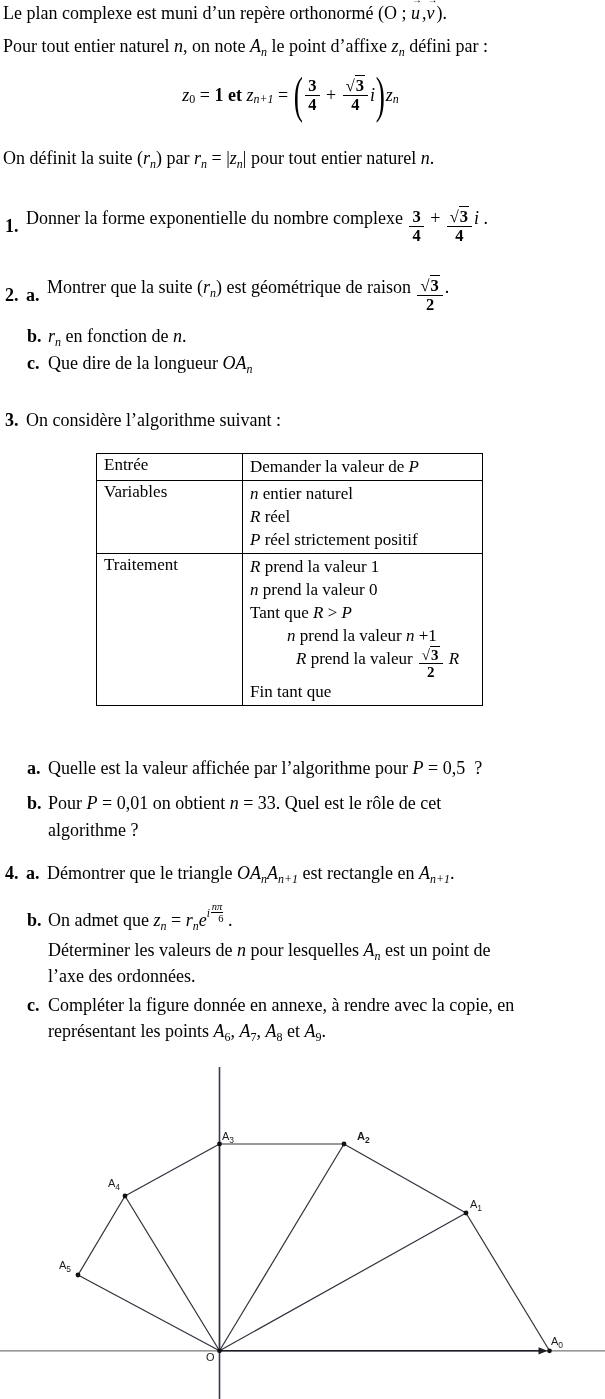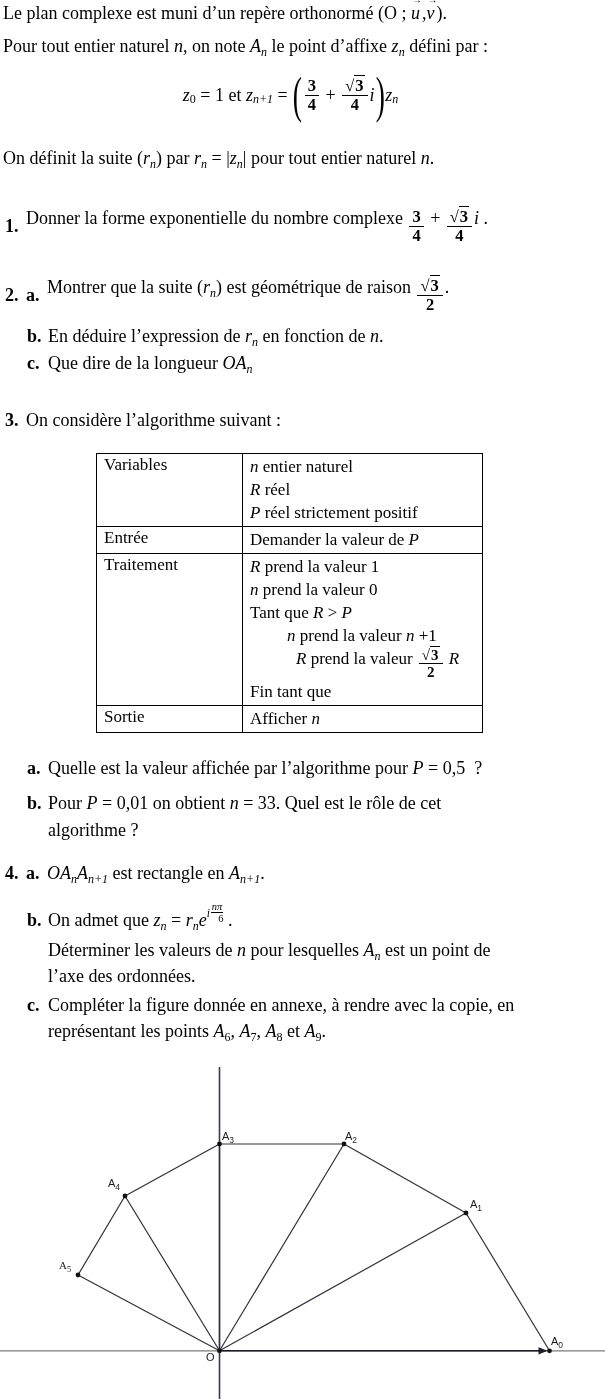--- a/index.html
+++ b/index.html
@@ -2,21 +2,21 @@
 <html><head>
 <meta charset="utf-8">
 <style>
   html,body{margin:0;padding:0;background:#ffffff;}
   #page{position:relative;width:605px;height:1399px;background:#fff;overflow:hidden;
         font-family:"Liberation Serif","DejaVu Serif",serif;font-size:18px;color:#000;}
   .line{position:absolute;display:flex;align-items:baseline;white-space:pre;}
   .qnum,.qlet{display:inline-block;width:21px;font-weight:bold;flex:0 0 auto;}
   .sg-n{font-style:normal;}
   .sg-i{font-style:italic;}
-  .sg-b{font-weight:normal;}
+  .sg-b{font-weight:bold;}
   .sg-sub{font-size:12px;position:relative;top:4px;}
   .sg-subi{font-size:12px;font-style:italic;position:relative;top:4px;}
   .frac{display:inline-block;text-align:center;line-height:1.08;font-size:16.5px;font-weight:bold;
         align-self:center;margin:0 2px;}
   .fnum{display:block;border-bottom:1.4px solid #000;padding:0 3px;}
   .fden{display:block;padding:0 3px;}
   .ov{border-top:1.4px solid #000;padding:0 1px;}
   .vec{position:relative;margin-right:2px;}
   .varr{position:absolute;left:1px;top:-9px;font-size:10px;font-style:normal;}
   .bigp{align-self:center;font-size:50px;line-height:0.85;display:inline-block;
@@ -56,84 +56,78 @@
   </div>
 
   <div class="line" style="left:5px;top:273px;height:44px;align-items:center;">
     <span class="qnum">2.</span>
     <span class="qlet">a.</span>
     <span class="line" style="position:static;"><span class="sg-n">Montrer que la suite </span><span class="sg-n">(</span><span class="sg-i">r</span><span class="sg-subi">n</span><span class="sg-n">)</span><span class="sg-n"> est géométrique de raison </span><span class="frac"><span class="fnum"><span>√</span><span class="ov">3</span></span><span class="fden">2</span></span><span class="sg-n">.</span></span>
   </div>
 
   <div class="line" style="left:27px;top:326px;">
     <span class="qlet">b.</span>
-    <span class="line" style="position:static;"><span class="sg-n">En déduire l’expression de </span><span class="sg-i">r</span><span class="sg-subi">n</span><span class="sg-n"> en fonction de </span><span class="sg-i">n</span><span class="sg-n">.</span></span>
+    <span class="line" style="position:static;"><span class="sg-i">r</span><span class="sg-subi">n</span><span class="sg-n"> en fonction de </span><span class="sg-i">n</span><span class="sg-n">.</span></span>
   </div>
 
   <div class="line" style="left:27px;top:353px;">
     <span class="qlet">c.</span>
     <span class="line" style="position:static;"><span class="sg-n">Que dire de la longueur </span><span class="sg-i">OA</span><span class="sg-subi">n</span></span>
   </div>
 
   <div class="line" style="left:5px;top:410px;">
     <span class="qnum">3.</span>
     <span class="line" style="position:static;"><span class="sg-n">On considère l’algorithme suivant :</span></span>
   </div>
 
   <table class="atable">
       <tbody>
         <tr>
+          <td class="hcell">Entrée</td>
+          <td>
+            <div class="tline"><span class="sg-n">Demander la valeur de </span><span class="sg-i">P</span></div>
+          </td>
+        </tr>
+        <tr>
           <td class="hcell">Variables</td>
           <td>
             <div class="tline"><span class="sg-i">n</span><span class="sg-n"> entier naturel</span></div>
             <div class="tline"><span class="sg-i">R</span><span class="sg-n"> réel</span></div>
             <div class="tline"><span class="sg-i">P</span><span class="sg-n"> réel strictement positif</span></div>
-          </td>
-        </tr>
-        <tr>
-          <td class="hcell">Entrée</td>
-          <td>
-            <div class="tline"><span class="sg-n">Demander la valeur de </span><span class="sg-i">P</span></div>
           </td>
         </tr>
         <tr>
           <td class="hcell">Traitement</td>
           <td>
             <div class="tline"><span class="sg-i">R</span><span class="sg-n"> prend la valeur 1</span></div>
             <div class="tline"><span class="sg-i">n</span><span class="sg-n"> prend la valeur 0</span></div>
             <div class="tline"><span class="sg-n">Tant que </span><span class="sg-i">R</span><span class="sg-n"> &gt; </span><span class="sg-i">P</span></div>
             <div class="tline ind1"><span class="sg-i">n</span><span class="sg-n"> prend la valeur </span><span class="sg-i">n</span><span class="sg-n"> +1</span></div>
             <div class="tline ind2"><span class="sg-i">R</span><span class="sg-n"> prend la valeur </span><span class="frac"><span class="fnum"><span>√</span><span class="ov">3</span></span><span class="fden">2</span></span><span class="sg-n"> </span><span class="sg-i">R</span></div>
             <div class="tline"><span class="sg-n">Fin tant que</span></div>
-          </td>
-        </tr>
-        <tr>
-          <td class="hcell">Sortie</td>
-          <td>
-            <div class="tline"><span class="sg-n">Afficher </span><span class="sg-i">n</span></div>
           </td>
         </tr>
       </tbody>
     </table>
 
   <div class="line" style="left:27px;top:758px;">
     <span class="qlet">a.</span>
     <span class="line" style="position:static;"><span class="sg-n">Quelle est la valeur affichée par l’algorithme pour </span><span class="sg-i">P</span><span class="sg-n"> = 0,5  ?</span></span>
   </div>
 
   <div class="line" style="left:27px;top:793px;">
     <span class="qlet">b.</span>
     <span class="line" style="position:static;text-align:right;"><span class="sg-n">Pour </span><span class="sg-i">P</span><span class="sg-n"> = 0,01 on obtient </span><span class="sg-i">n</span><span class="sg-n"> = 33. Quel est le rôle de cet</span></span>
   </div>
   <div class="line" style="left:48px;top:820px;"><span class="sg-n">algorithme ?</span></div>
 
   <div class="line" style="left:5px;top:863px;">
     <span class="qnum">4.</span>
     <span class="qlet">a.</span>
-    <span class="line" style="position:static;"><span class="sg-i">OA</span><span class="sg-subi">n</span><span class="sg-i">A</span><span class="sg-subi">n+1</span><span class="sg-n"> est rectangle en </span><span class="sg-i">A</span><span class="sg-subi">n+1</span><span class="sg-n">.</span></span>
+    <span class="line" style="position:static;"><span class="sg-n">Démontrer que le triangle </span><span class="sg-i">OA</span><span class="sg-subi">n</span><span class="sg-i">A</span><span class="sg-subi">n+1</span><span class="sg-n"> est rectangle en </span><span class="sg-i">A</span><span class="sg-subi">n+1</span><span class="sg-n">.</span></span>
   </div>
 
   <div class="line" style="left:27px;top:910px;">
     <span class="qlet">b.</span>
     <span class="line" style="position:static;"><span class="sg-n">On admet que </span><span class="sg-i">z</span><span class="sg-subi">n</span><span class="sg-n"> = </span><span class="sg-i">r</span><span class="sg-subi">n</span><span class="sg-i">e</span><span class="expfrac"><span class="sg-i">i</span><span class="mfrac"><span class="mnum">nπ</span><span class="mden">6</span></span></span><span class="sg-n"> .</span></span>
   </div>
   <div class="line" style="left:48px;top:940px;"><span class="sg-n">Déterminer les valeurs de </span><span class="sg-i">n</span><span class="sg-n"> pour lesquelles </span><span class="sg-i">A</span><span class="sg-subi">n</span><span class="sg-n"> est un point de</span></div>
   <div class="line" style="left:48px;top:966px;"><span class="sg-n">l’axe des ordonnées.</span></div>
 
   <div class="line" style="left:27px;top:995px;">
@@ -162,19 +156,19 @@
         <circle cx="549.5" cy="283.8" r="2.4" fill="#111111"></circle>
         <circle cx="466" cy="146" r="2.4" fill="#111111"></circle>
         <circle cx="344" cy="77" r="2.4" fill="#111111"></circle>
         <circle cx="219.5" cy="77" r="2.4" fill="#111111"></circle>
         <circle cx="125" cy="129" r="2.4" fill="#111111"></circle>
         <circle cx="78" cy="208" r="2.4" fill="#111111"></circle>
       </svg>
       <span class="ptlabel" style="left: 206px; top: 284px;">O</span>
       <span class="ptlabel" style="left: 551px; top: 268px;">A<span class="psub">0</span></span>
       <span class="ptlabel" style="left: 470px; top: 131px;">A<span class="psub">1</span></span>
-      <span class="ptlabel" style="left: 345px; top: 63px;">A<span class="psub">2</span></span>
+      <span class="ptlabel" style="left: 357px; top: 63px; font-weight: bold;">A<span class="psub">2</span></span>
       <span class="ptlabel" style="left: 222px; top: 63px;">A<span class="psub">3</span></span>
       <span class="ptlabel" style="left: 108px; top: 110px;">A<span class="psub">4</span></span>
-      <span class="ptlabel" style="left: 59px; top: 192px; font-family: Liberation Serif, serif;">A<span class="psub">5</span></span>
+      <span class="ptlabel" style="left: 59px; top: 192px;">A<span class="psub">5</span></span>
     </div>
 
 </div>
 
 </body></html>

